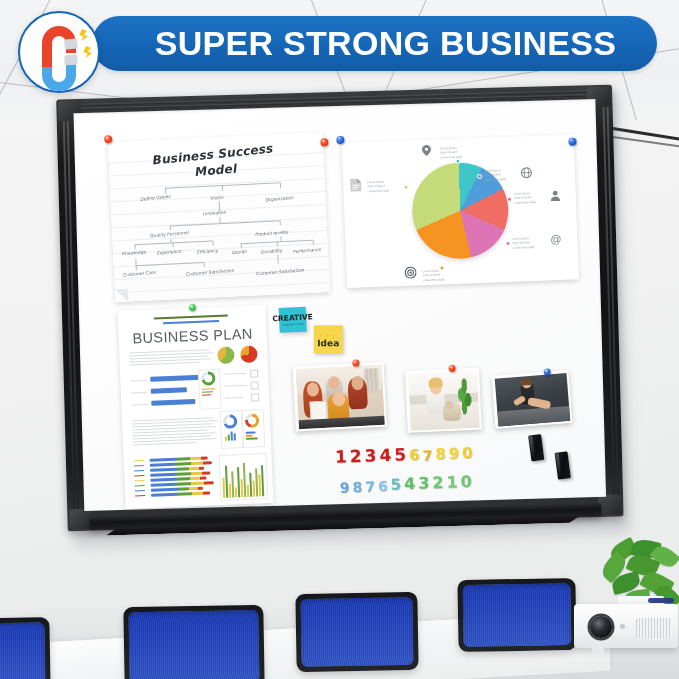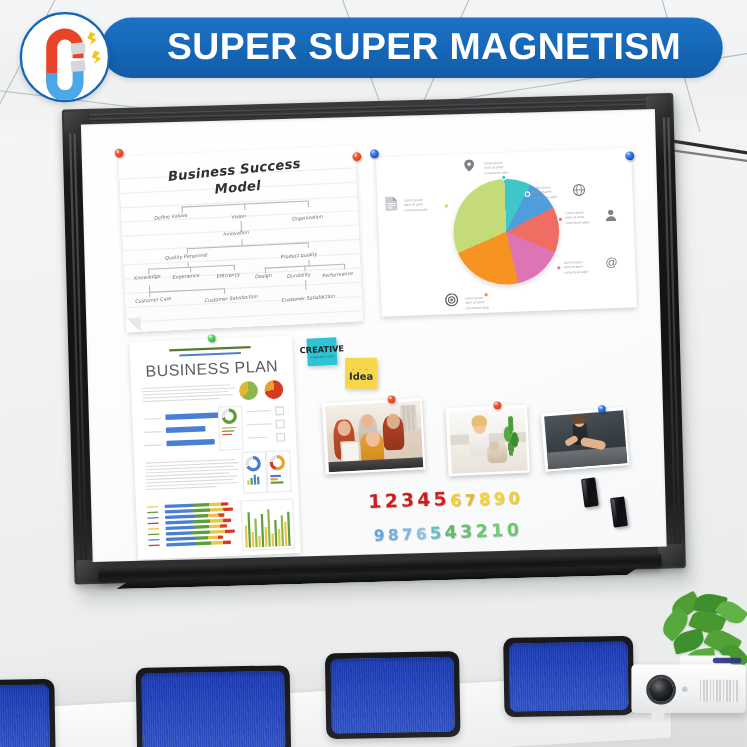--- a/index.html
+++ b/index.html
@@ -148,21 +148,21 @@
     <div class="ceil-line" style="left:430px;top:-10px;width:1.4px;height:120px;transform:rotate(24deg);"></div>
     <div class="ceil-line" style="left:600px;top:-5px;width:1.2px;height:130px;transform:rotate(-16deg);"></div>
     <div class="ceil-line" style="left:0px;top:82px;width:300px;height:1.2px;transform:rotate(7deg);"></div>
     <div class="ceil-line" style="left:390px;top:94px;width:300px;height:1.2px;transform:rotate(-9deg);"></div>
   </div>
   <div class="ceil-dark" style="left:392px;top:92px;width:300px;height:2.6px;transform:rotate(9deg);"></div>
   <div class="ceil-dark" style="left:400px;top:106px;width:290px;height:1.6px;transform:rotate(8deg);opacity:.6;"></div>
   <div class="floor-shadow"></div>
 
   <div class="banner">
-    <div class="banner-text">SUPER SUPER MAGNETISM</div>
+    <div class="banner-text">SUPER STRONG BUSINESS</div>
   </div>
 
   <div class="magnet-badge">
     <svg viewBox="0 0 78 78" width="78" height="78">
 
       <path d="M22 54 L22 30 A17 17 0 0 1 56 30 L56 40 L46 40 L46 30 A7 7 0 0 0 32 30 L32 54 Z" fill="#e8442a"></path>
 
       <path d="M22 54 L22 62 L32 62 L32 54 Z" fill="#e8442a"></path>
       <path d="M22 54 L22 62 A17 17 0 0 0 56 62 L56 44 L46 44 L46 62 A7 7 0 0 1 32 62 L32 54 Z" fill="#4aa8e8"></path>
 

